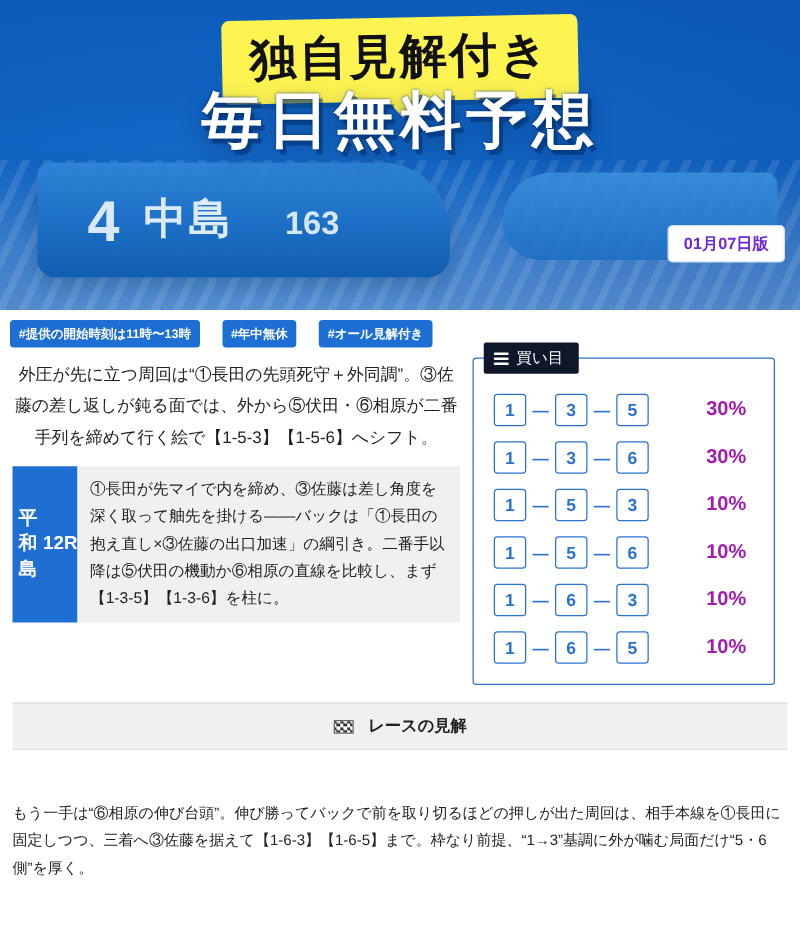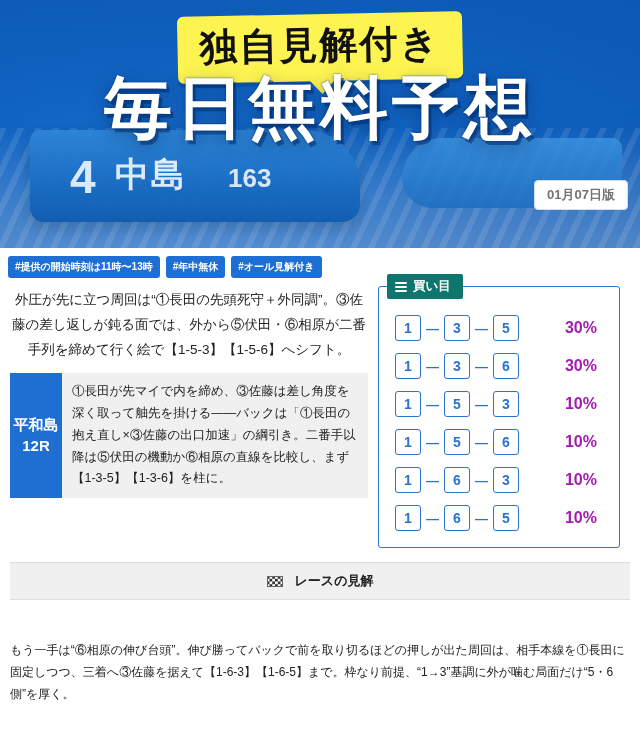--- a/index.html
+++ b/index.html
@@ -103,54 +103,54 @@
     width: 0; height: 0;
     border-left: 13px solid transparent;
     border-right: 13px solid transparent;
     border-top: 14px solid #fdf451;
   }
   .hero-title {
     position: absolute;
     top: 72px;
     left: 0; right: 0;
     text-align: center;
-    font-size: 68px;
+    font-size: 49px;
     line-height: 1.05;
     font-weight: bold;
     color: #ffffff;
     letter-spacing: 4px;
     text-shadow:
       0 0 2px rgba(0,40,100,0.9),
       3px 4px 0 rgba(0,45,110,0.55),
       0 6px 18px rgba(0,30,80,0.45);
     white-space: nowrap;
   }
   .date-pill {
     position: absolute;
     right: 12px;
     bottom: 38px;
     background: #ffffff;
-    color: #737373;
+    color: #6d28d9;
     border: 1px solid #cfe0f5;
     border-radius: 4px;
     font-size: 13px;
     font-weight: bold;
     padding: 5px 12px;
   }
 
   
   .tagbar {
     position: relative;
     width: 640px;
     height: 34px;
     background: #ffffff;
     padding: 8px 16px 0 8px;
     box-sizing: border-box;
     display: flex;
-    gap: 6px;
+    gap: 18px;
     align-items: flex-start;
   }
   .tag {
     background: #1d6fd4;
     color: #fff;
     font-size: 10px;
     font-weight: bold;
     padding: 4px 7px;
     border-radius: 3px;
     white-space: nowrap;
@@ -181,21 +181,21 @@
   }
   .venue {
     width: 52px;
     min-width: 52px;
     background: #1f6fd2;
     color: #ffffff;
     font-weight: bold;
     font-size: 15px;
     line-height: 1.35;
     display: flex;
-    flex-direction: column;
+    flex-direction: row;
     align-items: center;
     justify-content: center;
     text-align: center;
     padding: 6px 0;
     box-sizing: border-box;
   }
   .comment-box {
     flex: 1;
     background: #f0f0f0;
     font-size: 12.5px;
@@ -214,24 +214,24 @@
     border-radius: 3px;
     padding: 8px 8px 10px 8px;
     box-sizing: border-box;
     background: #fff;
     position: relative;
   }
   .panel-title {
     position: absolute;
     top: -13px;
     left: 8px;
-    background: #0f766e;
+    background: #0f172a;
     color: #fff;
     font-size: 12.5px;
-    font-weight: bold;
+    font-weight: normal;
     padding: 4px 12px 4px 8px;
     border-radius: 2px;
     display: flex;
     align-items: center;
     gap: 6px;
   }
   .panel-title .listicon {
     display: inline-block;
     width: 12px; height: 10px;
     position: relative;

